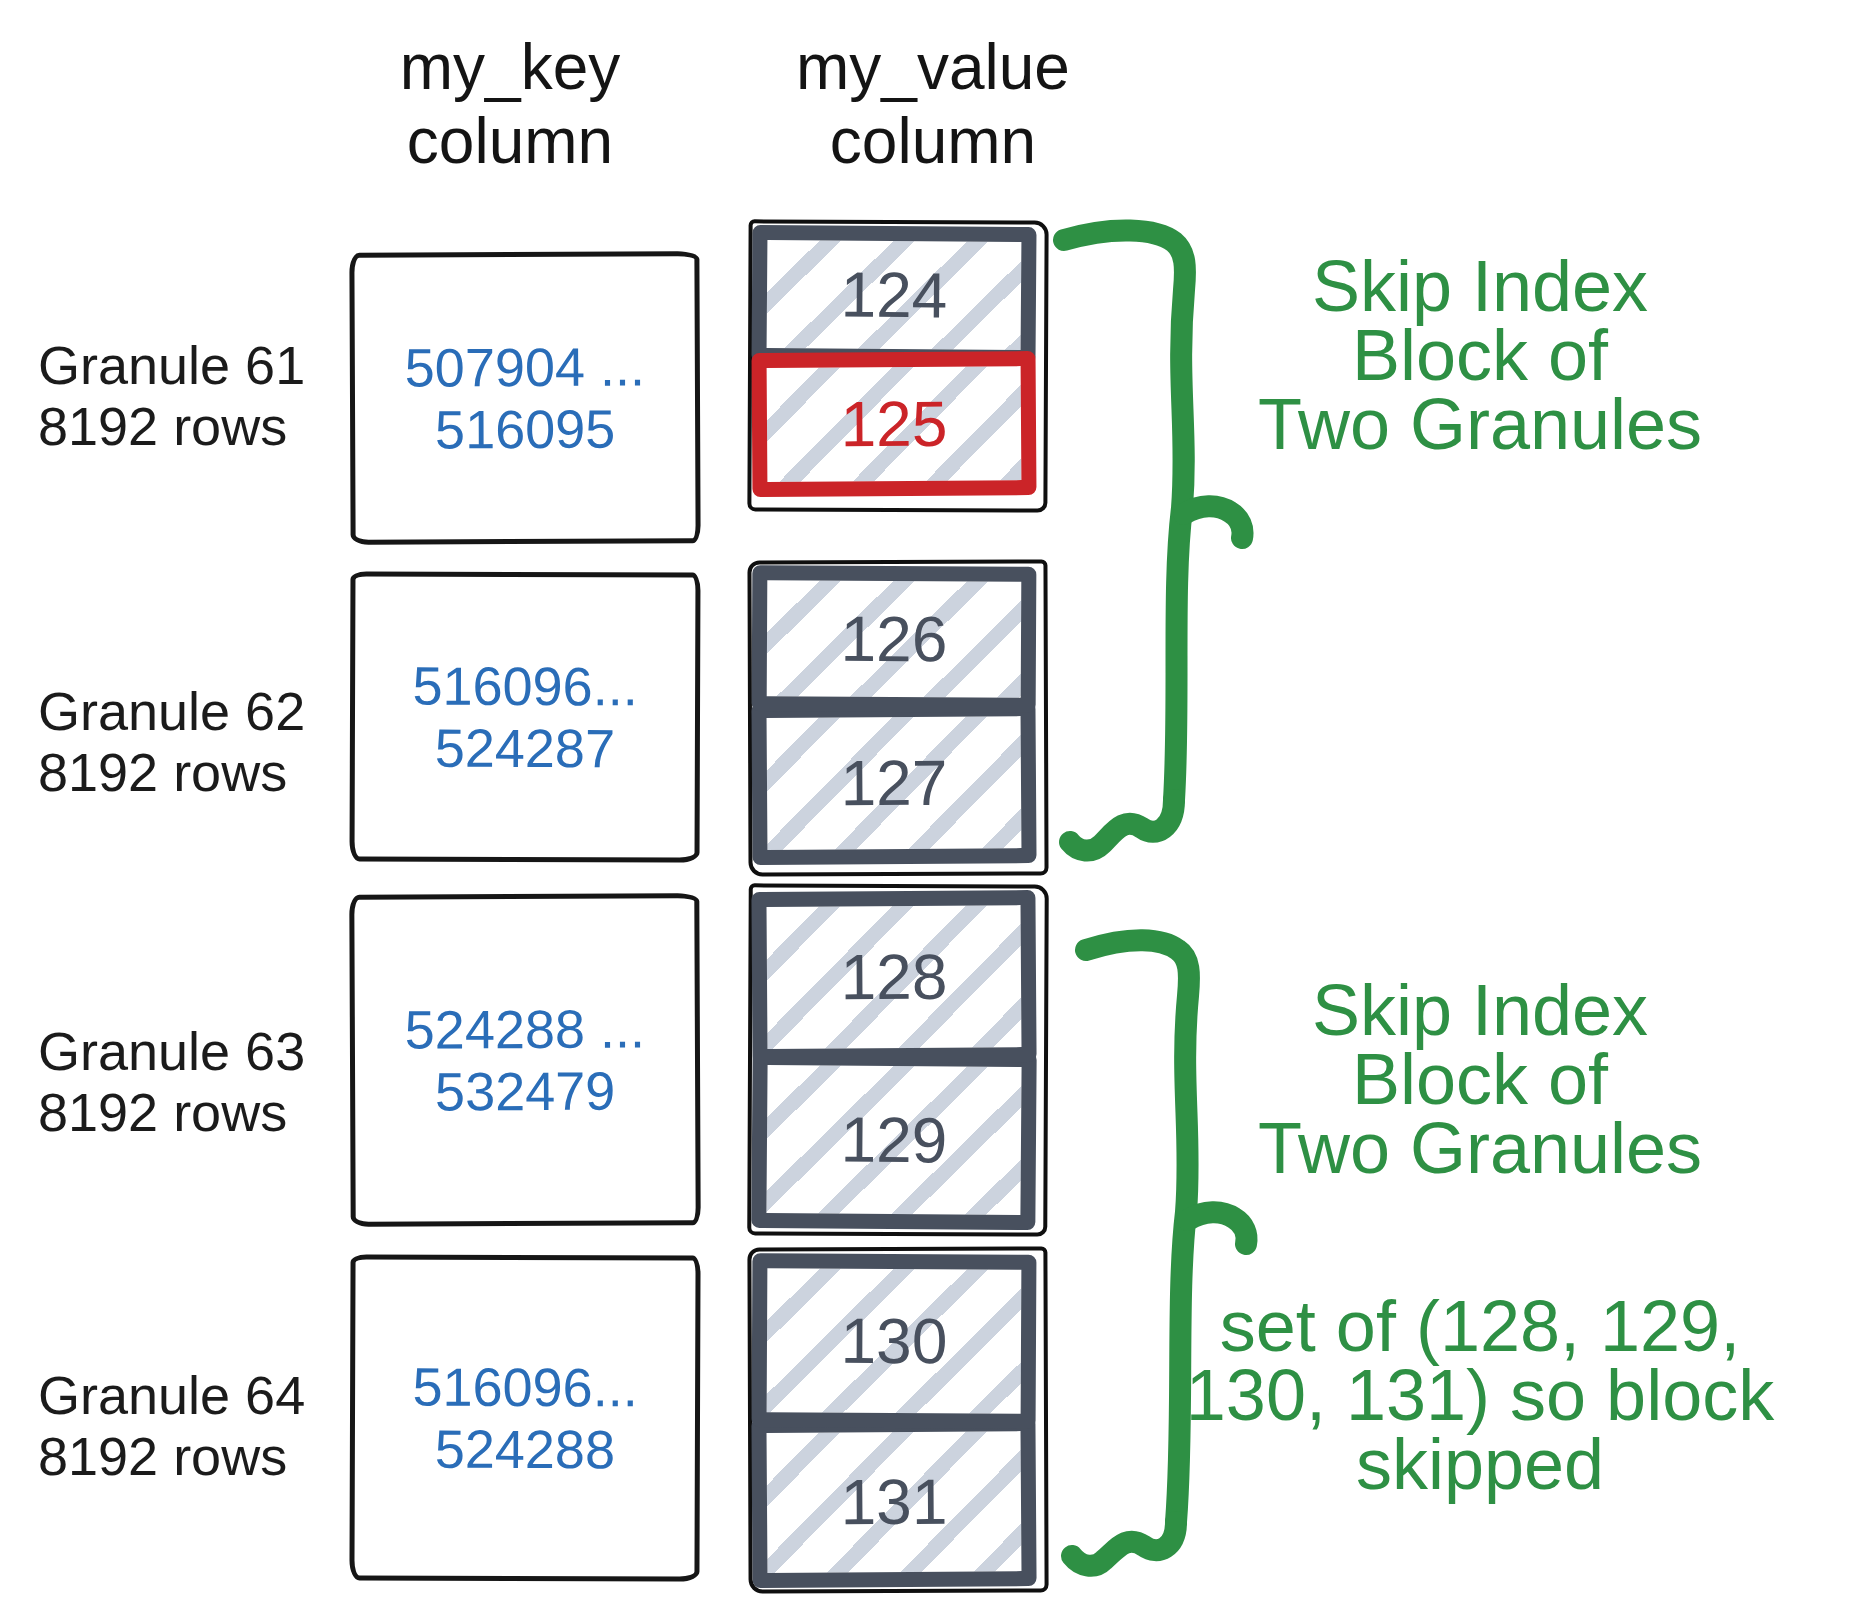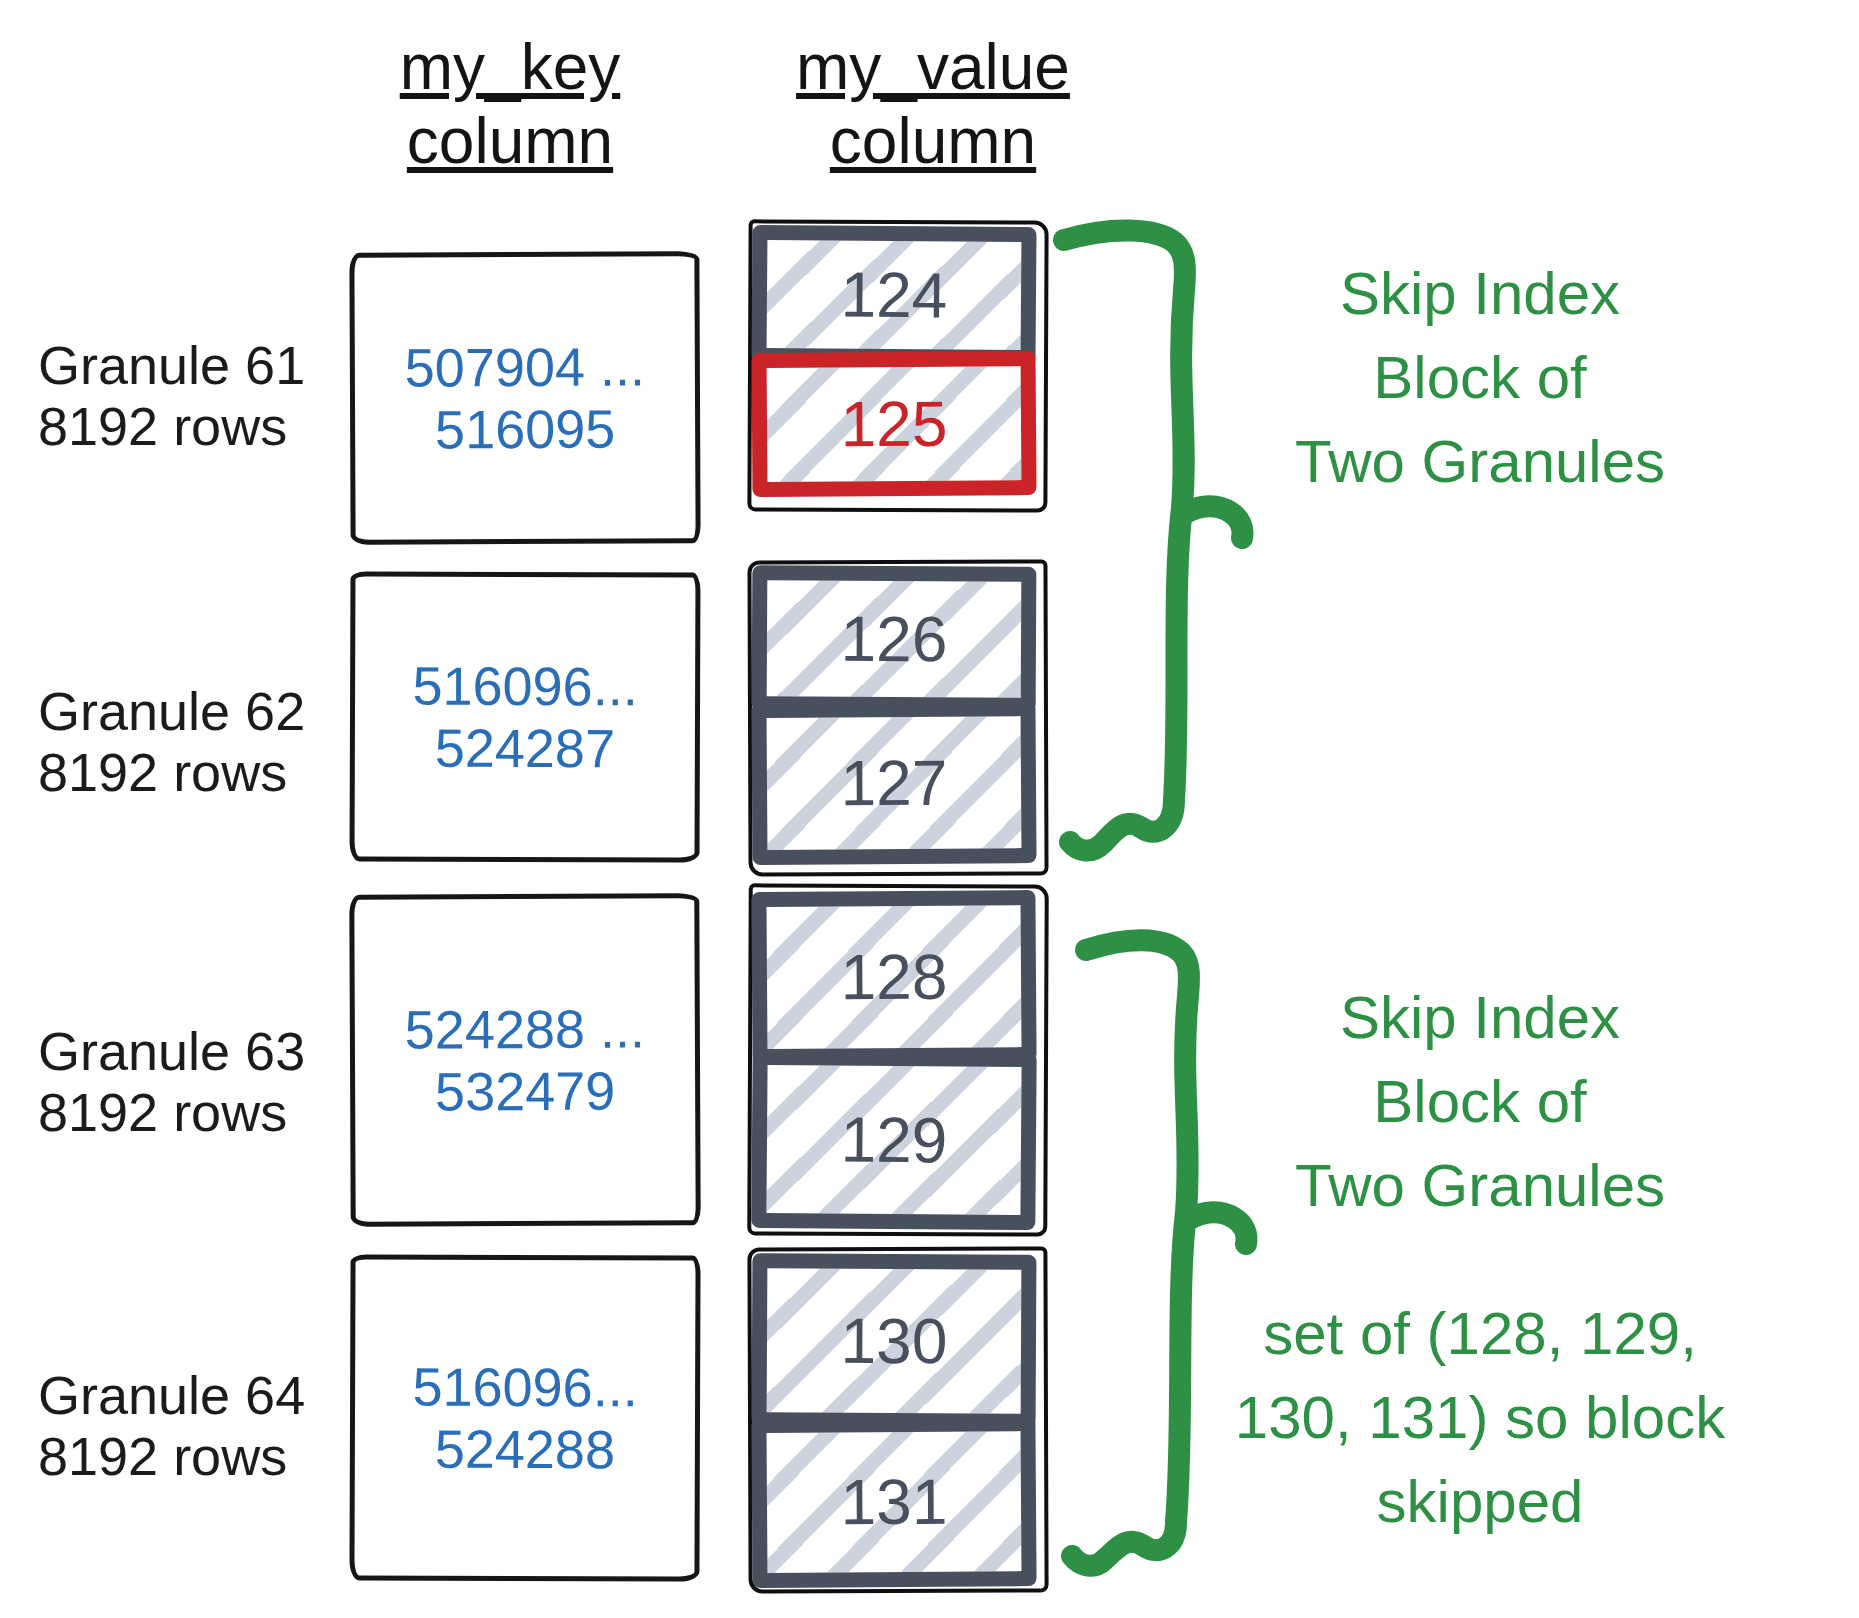--- a/index.html
+++ b/index.html
@@ -3,21 +3,21 @@
 <meta charset="utf-8">
 <style>
   html,body{margin:0;padding:0;background:#ffffff;}
   #canvas{
     position:relative;width:1859px;height:1618px;background:#fff;overflow:hidden;
     font-family:"Liberation Sans", sans-serif;
   }
   .pre{white-space:pre-line;}
   .col-header{
     position:absolute;top:30px;text-align:center;
-    font-size:64px;line-height:74px;color:#141414;text-decoration:underline;
+    font-size:64px;line-height:74px;color:#141414;
   }
   #key-header{left:310px;width:400px;}
   #value-header{left:733px;width:400px;text-align:center;}
   .glabel{
     position:absolute;left:38px;width:300px;
     font-size:54px;line-height:61px;color:#1b1b1b;text-align:left;margin-top:13px;
   }
   .keybox{
     position:absolute;left:350px;width:350px;box-sizing:border-box;
     border:5px solid #161616;background:#fff;
@@ -45,21 +45,21 @@
   .r1{transform:rotate(0.45deg);}
   .r2{transform:rotate(-0.4deg);}
   .r3{transform:rotate(0.3deg);}
   .vblock.hl{
     border-color:var(--accent_red,#cb2428);
     color:var(--accent_red,#cb2428);
     z-index:3;
   }
   .note{
     position:absolute;left:1140px;width:680px;text-align:center;
-    color:var(--accent_green,#2e9044);font-size:60px;line-height:84px;
+    color:var(--accent_green,#2e9044);font-size:72px;line-height:69px;
   }
   #brace-layer{position:absolute;left:0;top:0;width:1859px;height:1618px;pointer-events:none;}
 </style>
 </head>
 <body>
 
 <div id="canvas">
 
   <div id="key-header" class="col-header pre">my_key
 column</div>

